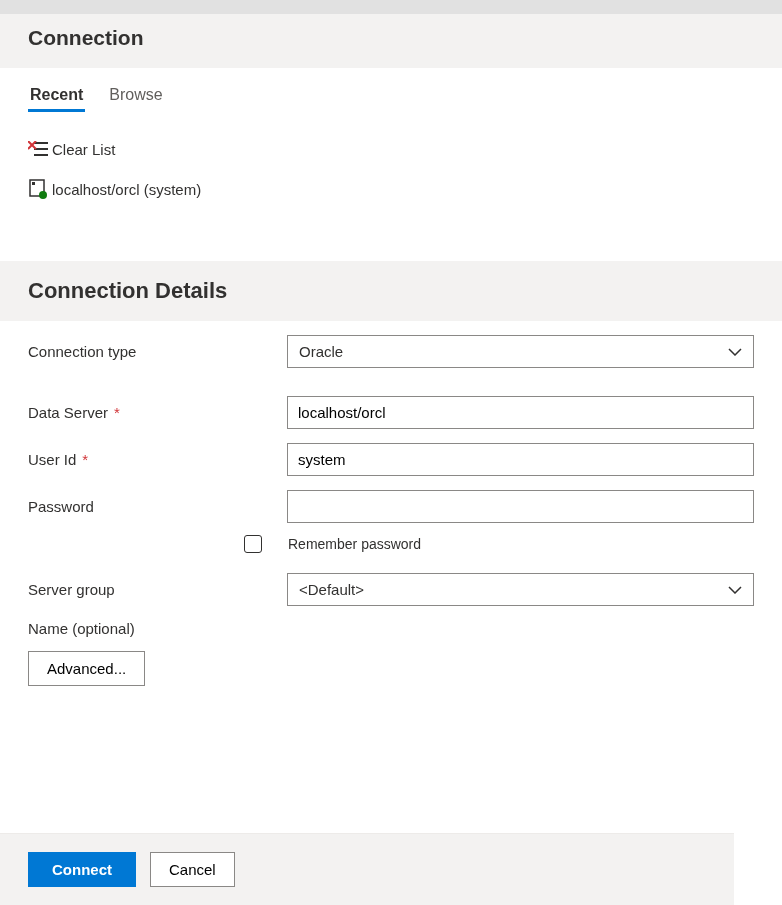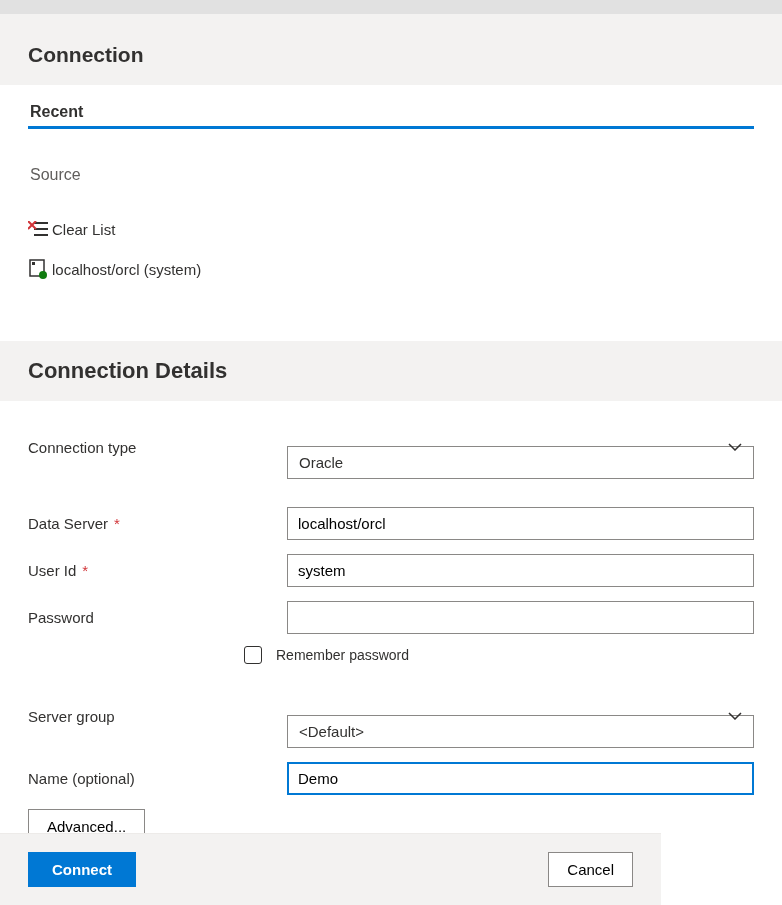--- a/index.html
+++ b/index.html
@@ -1,75 +1,75 @@
 <!DOCTYPE html>
 <html><head>
 <meta charset="utf-8">
 <style>
   * { box-sizing: border-box; margin: 0; padding: 0; }
   html, body { font-family: "Segoe UI", -apple-system, BlinkMacSystemFont, sans-serif; font-size: 14px; color: #323130; }
   body { width: 782px; height: 905px; background: #fff; }
 
   .topbar { height: 14px; background: #e1e1e1; }
 
-  .dialog { padding: 29px 28px 0 28px; background: #f3f2f1; }
+  .dialog { padding: 12px 28px 0 28px; background: #f3f2f1; }
   .dialog-title { font-size: 21px; font-weight: 600; color: #323130; padding-bottom: 18px; }
 
   .tabs-area { background: #fff; padding: 14px 28px 10px 28px; }
-  .tabs { display: flex; gap: 34px; flex-direction: column; }
+  .tabs { display: flex; gap: 22px; }
   .tab { font-size: 16px; padding: 4px 2px 7px 2px; color: #605e5c; cursor: pointer; position: relative; }
   .tab.active { color: #323130; font-weight: 600; }
   .tab.active::after { content: ""; position: absolute; left: 0; right: 0; bottom: -1px; height: 3px; background: #0078d4; }
 
   .recent-list { margin-top: 20px; padding-bottom: 40px; }
   .recent-item { display: flex; align-items: center; gap: 4px; padding: 8px 0 12px 0; font-size: 15px; color: #323130; cursor: pointer; }
   .recent-icon { width: 20px; height: 20px; display:flex; align-items:center; justify-content:center; }
 
   .section-hdr { background: #f3f2f1; padding: 17px 28px; font-size: 22px; font-weight: 600; color: #323130; }
 
   .form { background: #fff; padding: 14px 28px 18px 28px; }
   .row { display: flex; align-items: center; margin-bottom: 14px; gap: 43px; }
   .row .label { width: 216px; font-size: 15px; color: #323130; display: flex; align-items: center; gap: 6px; }
   .req { color: #d13438; font-size: 15px; }
   .ctrl { flex: 1; }
 
   .select-wrap { position: relative; }
-  .select { width: 100%; border: 1px solid #8a8886; padding: 7px 34px 7px 11px; font-size: 15px; background: #fff; cursor: pointer; display: flex; align-items: center; margin-top: 31px; }
+  .select { width: 100%; border: 1px solid #8a8886; padding: 7px 34px 7px 11px; font-size: 15px; background: #fff; cursor: pointer; display: flex; align-items: center; }
   .chev { position: absolute; right: 12px; top: 50%; transform: translateY(-50%); pointer-events: none; }
   .chev svg { display:block; }
 
   input[type=text], input[type=password] {
     width: 100%; border: 1px solid #8a8886; padding: 7px 10px; font-size: 15px; font-family: inherit; outline: none;
   }
   input.focused { border: 2px solid #0078d4; padding: 6px 9px; }
 
-  .check-row { display: flex; align-items: center; gap: 14px; margin-left: 216px; margin-top: -2px; margin-bottom: 20px; }
+  .check-row { display: flex; align-items: center; gap: 26px; margin-left: 216px; margin-top: -2px; margin-bottom: 20px; }
   .checkbox { width: 18px; height: 18px; border: 1.5px solid #323130; border-radius: 3px; cursor: pointer; }
 
   .spacer-row { height: 14px; }
 
   .adv-wrap { display: flex; justify-content: flex-start; margin-top: 8px; }
   .btn-secondary { border: 1px solid #8a8886; background: #fff; padding: 8px 18px; font-size: 15px; font-family: inherit; cursor: pointer; }
   .btn-primary { border: none; background: #0078d4; color: #fff; padding: 8px 24px; font-size: 15px; font-weight: 600; font-family: inherit; cursor: pointer; }
 
-  .footer { background: #f3f2f1; border-top: 1px solid #edebe9; padding: 18px 28px; display: flex; justify-content: space-between; gap: 14px; position: absolute; bottom: 0; left: 0; right: 0; width: 661px; }
+  .footer { background: #f3f2f1; border-top: 1px solid #edebe9; padding: 18px 28px; display: flex; justify-content: flex-start; gap: 14px; position: absolute; bottom: 0; left: 0; right: 0; width: 734px; }
 </style>
 </head>
 <body>
 
 <div class="topbar"></div>
 
 <div class="dialog">
   <div class="dialog-title">Connection</div>
 </div>
 
 <div class="tabs-area">
   <div class="tabs">
     <div class="tab active">Recent</div>
-    <div class="tab">Source</div>
+    <div class="tab">Browse</div>
   </div>
 
   <div class="recent-list">
     <div class="recent-item">
       <span class="recent-icon">
         <svg width="20" height="16" viewBox="0 0 20 16">
           <line x1="6" y1="2" x2="20" y2="2" stroke="#323130" stroke-width="2"></line>
           <line x1="6" y1="8" x2="20" y2="8" stroke="#323130" stroke-width="2"></line>
           <line x1="6" y1="14" x2="20" y2="14" stroke="#323130" stroke-width="2"></line>
           <line x1="0" y1="0" x2="8" y2="8" stroke="#d13438" stroke-width="2"></line>
@@ -153,23 +153,20 @@
       <span class="chev">
         <svg width="14" height="8" viewBox="0 0 14 8">
             <polyline points="1,1 7,7 13,1" fill="none" stroke="#323130" stroke-width="1.5"></polyline>
           </svg>
       </span>
     </div>
   </div>
 
   <div class="row">
     <div class="label">Name (optional)</div>
-    <div class="ctrl">
-      <input type="text" class="focused" value="Demo" style="">
-    </div>
   </div>
 
   <div class="adv-wrap">
     <button class="btn-secondary">Advanced...</button>
   </div>
 
 </div>
 
 <div class="footer">
   <button class="btn-primary">Connect</button>

